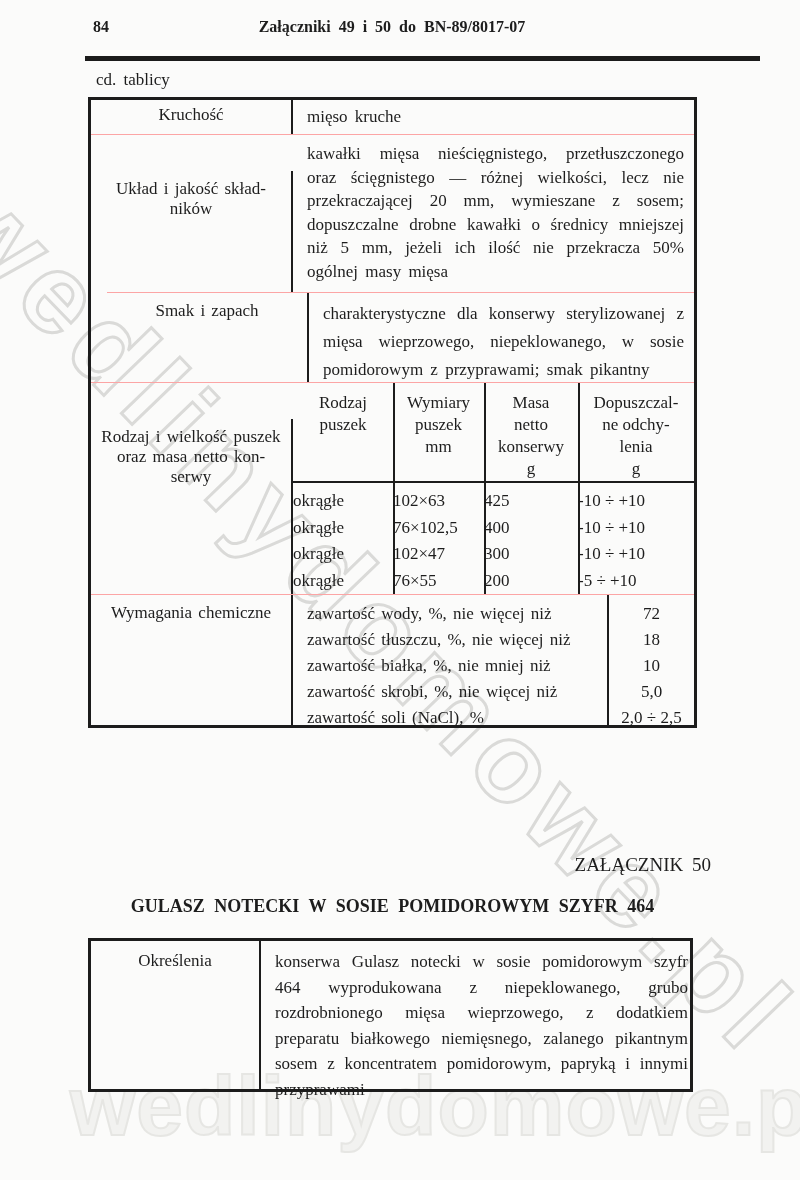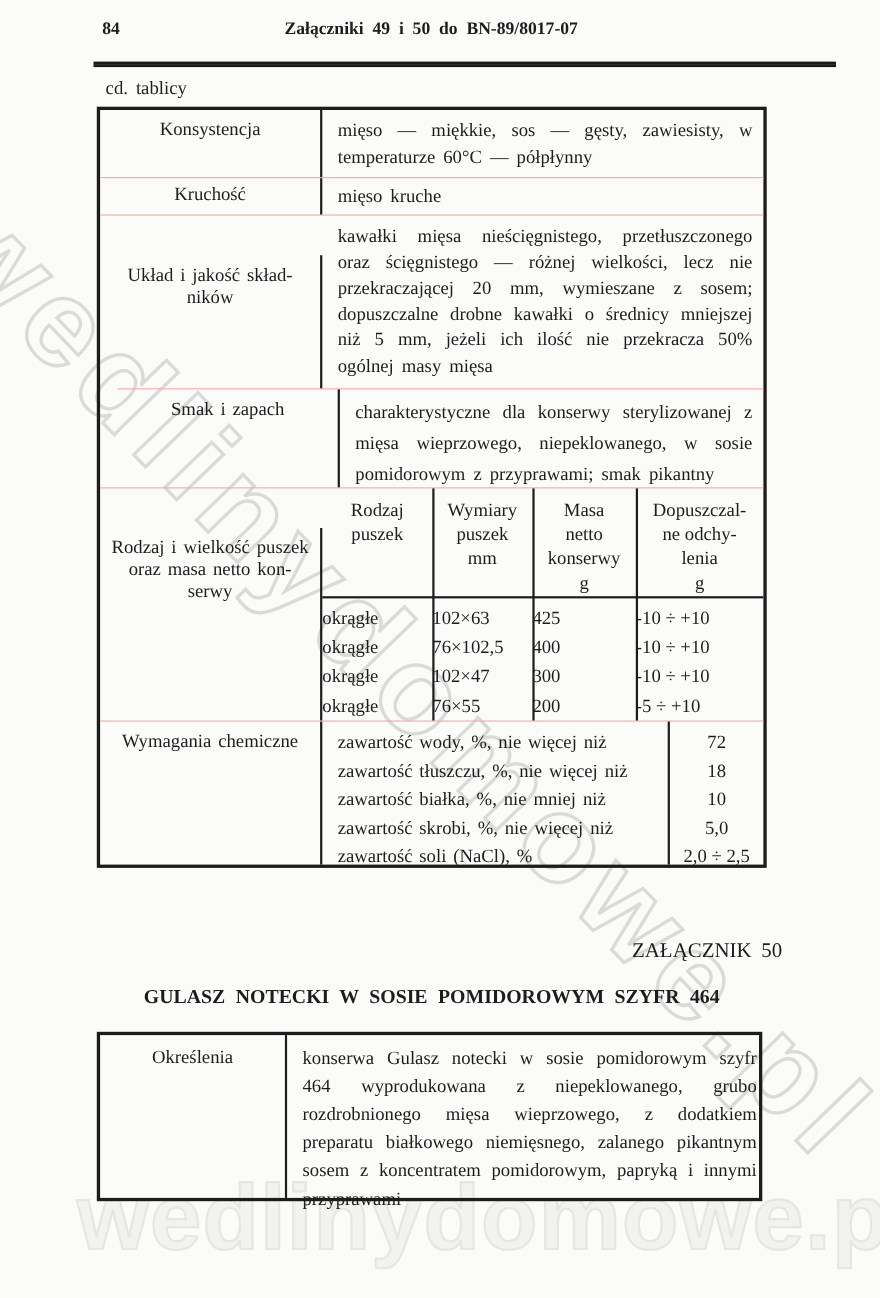--- a/index.html
+++ b/index.html
@@ -136,26 +136,20 @@
     <div class="hdr">
       <span class="pageno">84</span>
       <span class="htitle">Załączniki 49 i 50 do BN-89/8017-07</span>
     </div>
     <div class="rule2"></div>
 
     <div class="caption">cd. tablicy</div>
 
     <div class="t1">
 
-      <div class="trow r1">
-        <div class="tlabel">Konsystencja</div>
-        <div class="tcontent">
-            <p>mięso — miękkie, sos — gęsty, zawiesisty, w temperaturze 60°C — półpłynny</p>
-          </div>
-      </div>
 
       <div class="trow r2">
         <div class="tlabel" style="padding-top:5px">Kruchość</div>
         <div class="tcontent" style="padding-top:5px">
             <p>mięso kruche</p>
           </div>
       </div>
 
       <div class="trow r3">
         <div class="tlabel ml">Układ i jakość skład-

